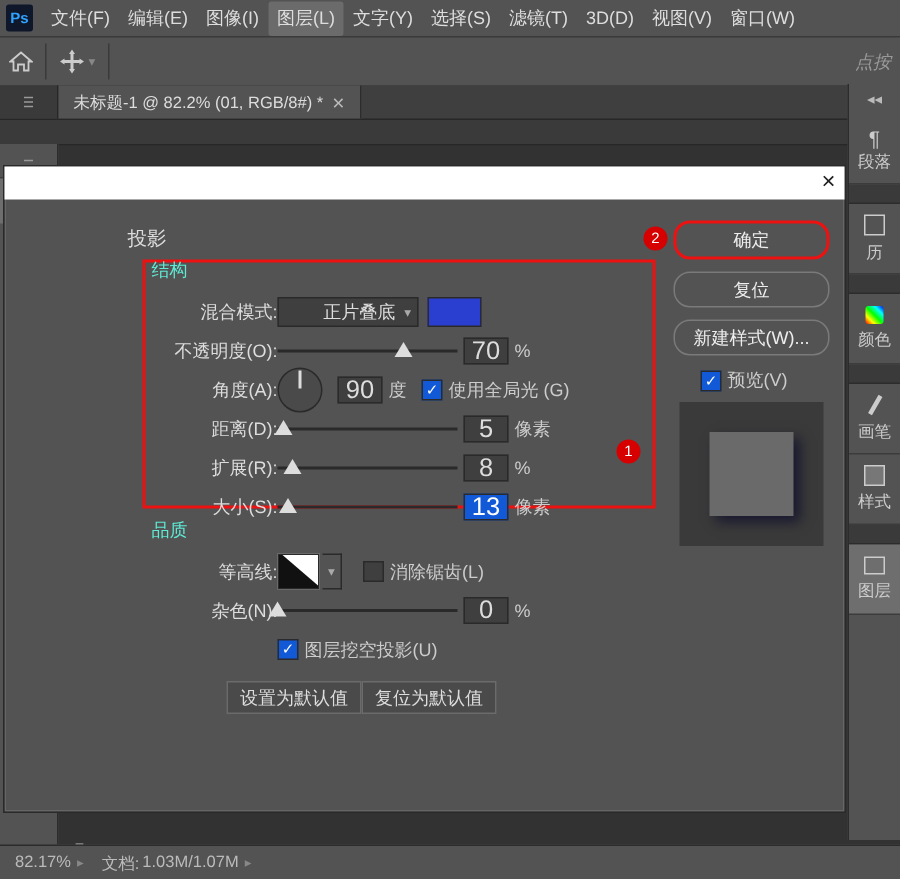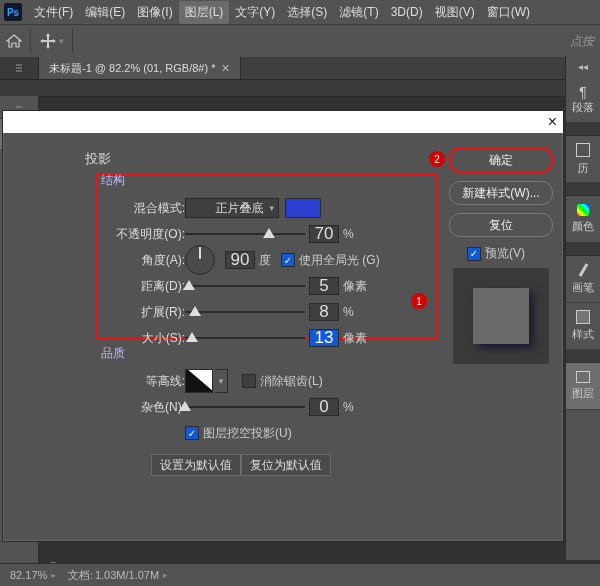--- a/index.html
+++ b/index.html
@@ -28,21 +28,21 @@
   .trash { position:absolute; left:46px; bottom:6px; color:#bbb; }
   .statusbar { position:absolute; left:0; right:0; bottom:0; height:22px; background:#535353; border-top:1px solid #2c2c2c; display:flex; align-items:center; padding:0 10px; color:#bbb; font-size:11px; }
   .statusbar .sdrop { margin:0 12px 0 4px; color:#888; font-size:9px; }
   
   .dialog { position:absolute; left:2px; top:110px; width:560px; height:430px; background:#535353; border:1px solid #2a2a2a; box-shadow:0 0 0 1px #666 inset; }
   .dialog .titlebar { height:22px; background:#ffffff; display:flex; align-items:center; justify-content:flex-end; padding:0 6px; }
   .dialog .titlebar .x { font-size:16px; color:#222; }
   .dialog .body { position:relative; padding:8px 10px; }
   .panel { position:absolute; left:82px; top:17px; width:328px; }
   .panel .title { color:#ddd; font-size:13px; margin-bottom:4px; }
-  .fieldset-label { color:#c4b5fd; font-size:12px; margin-left:16px; margin-top:2px; margin-bottom:6px; }
+  .fieldset-label { color:#5eead4; font-size:12px; margin-left:16px; margin-top:2px; margin-bottom:6px; }
   .redbox { position:absolute; left:92px; top:40px; width:338px; height:162px; border:2px solid #e11; }
   .row { display:flex; align-items:center; height:26px; }
   .lbl { width:74px; text-align:right; color:#ddd; }
   .select { height:18px; background:#3f3f3f; border:1px solid #2a2a2a; display:flex; align-items:center; padding:0 4px; color:#ddd;justify-content:flex-end; }
   .select .dd { margin-left:6px; font-size:9px; color:#aaa; }
   .swatch { width:34px; height:18px; background:#2a3fd0; border:1px solid #2a2a2a; margin-left:6px; }
   .slider { position:relative; width:120px; height:14px; }
   .slider .track { position:absolute; left:0; right:0; top:6px; height:2px; background:#2a2a2a; }
   .slider .thumb { position:absolute; top:1px; width:0; height:0; border-left:6px solid transparent; border-right:6px solid transparent; border-bottom:10px solid #ddd; transform:translateX(-6px); }
   .numbox { width:28px; height:16px; background:#3f3f3f; border:1px solid #2a2a2a; text-align:center; color:#ddd; font-size:17px; line-height:16px; margin:0 4px; }
@@ -286,22 +286,22 @@
         <span>图层挖空投影(U)</span>
       </div>
       <div class="btns2">
         <div class="btnflat">设置为默认值</div>
         <div class="btnflat">复位为默认值</div>
       </div>
     </div>
 
     <div class="btncol">
       <div class="btn primary">确定</div>
+      <div class="btn">复位</div>
       <div class="btn">新建样式(W)...</div>
-      <div class="btn">复位</div>
       <div class="preview">
         <div class="chk">✓</div>
         <span>预览(V)</span>
       </div>
       <div class="pv-box">
           <div class="pv-inner"></div>
         </div>
     </div>
   </div>
 </div>

